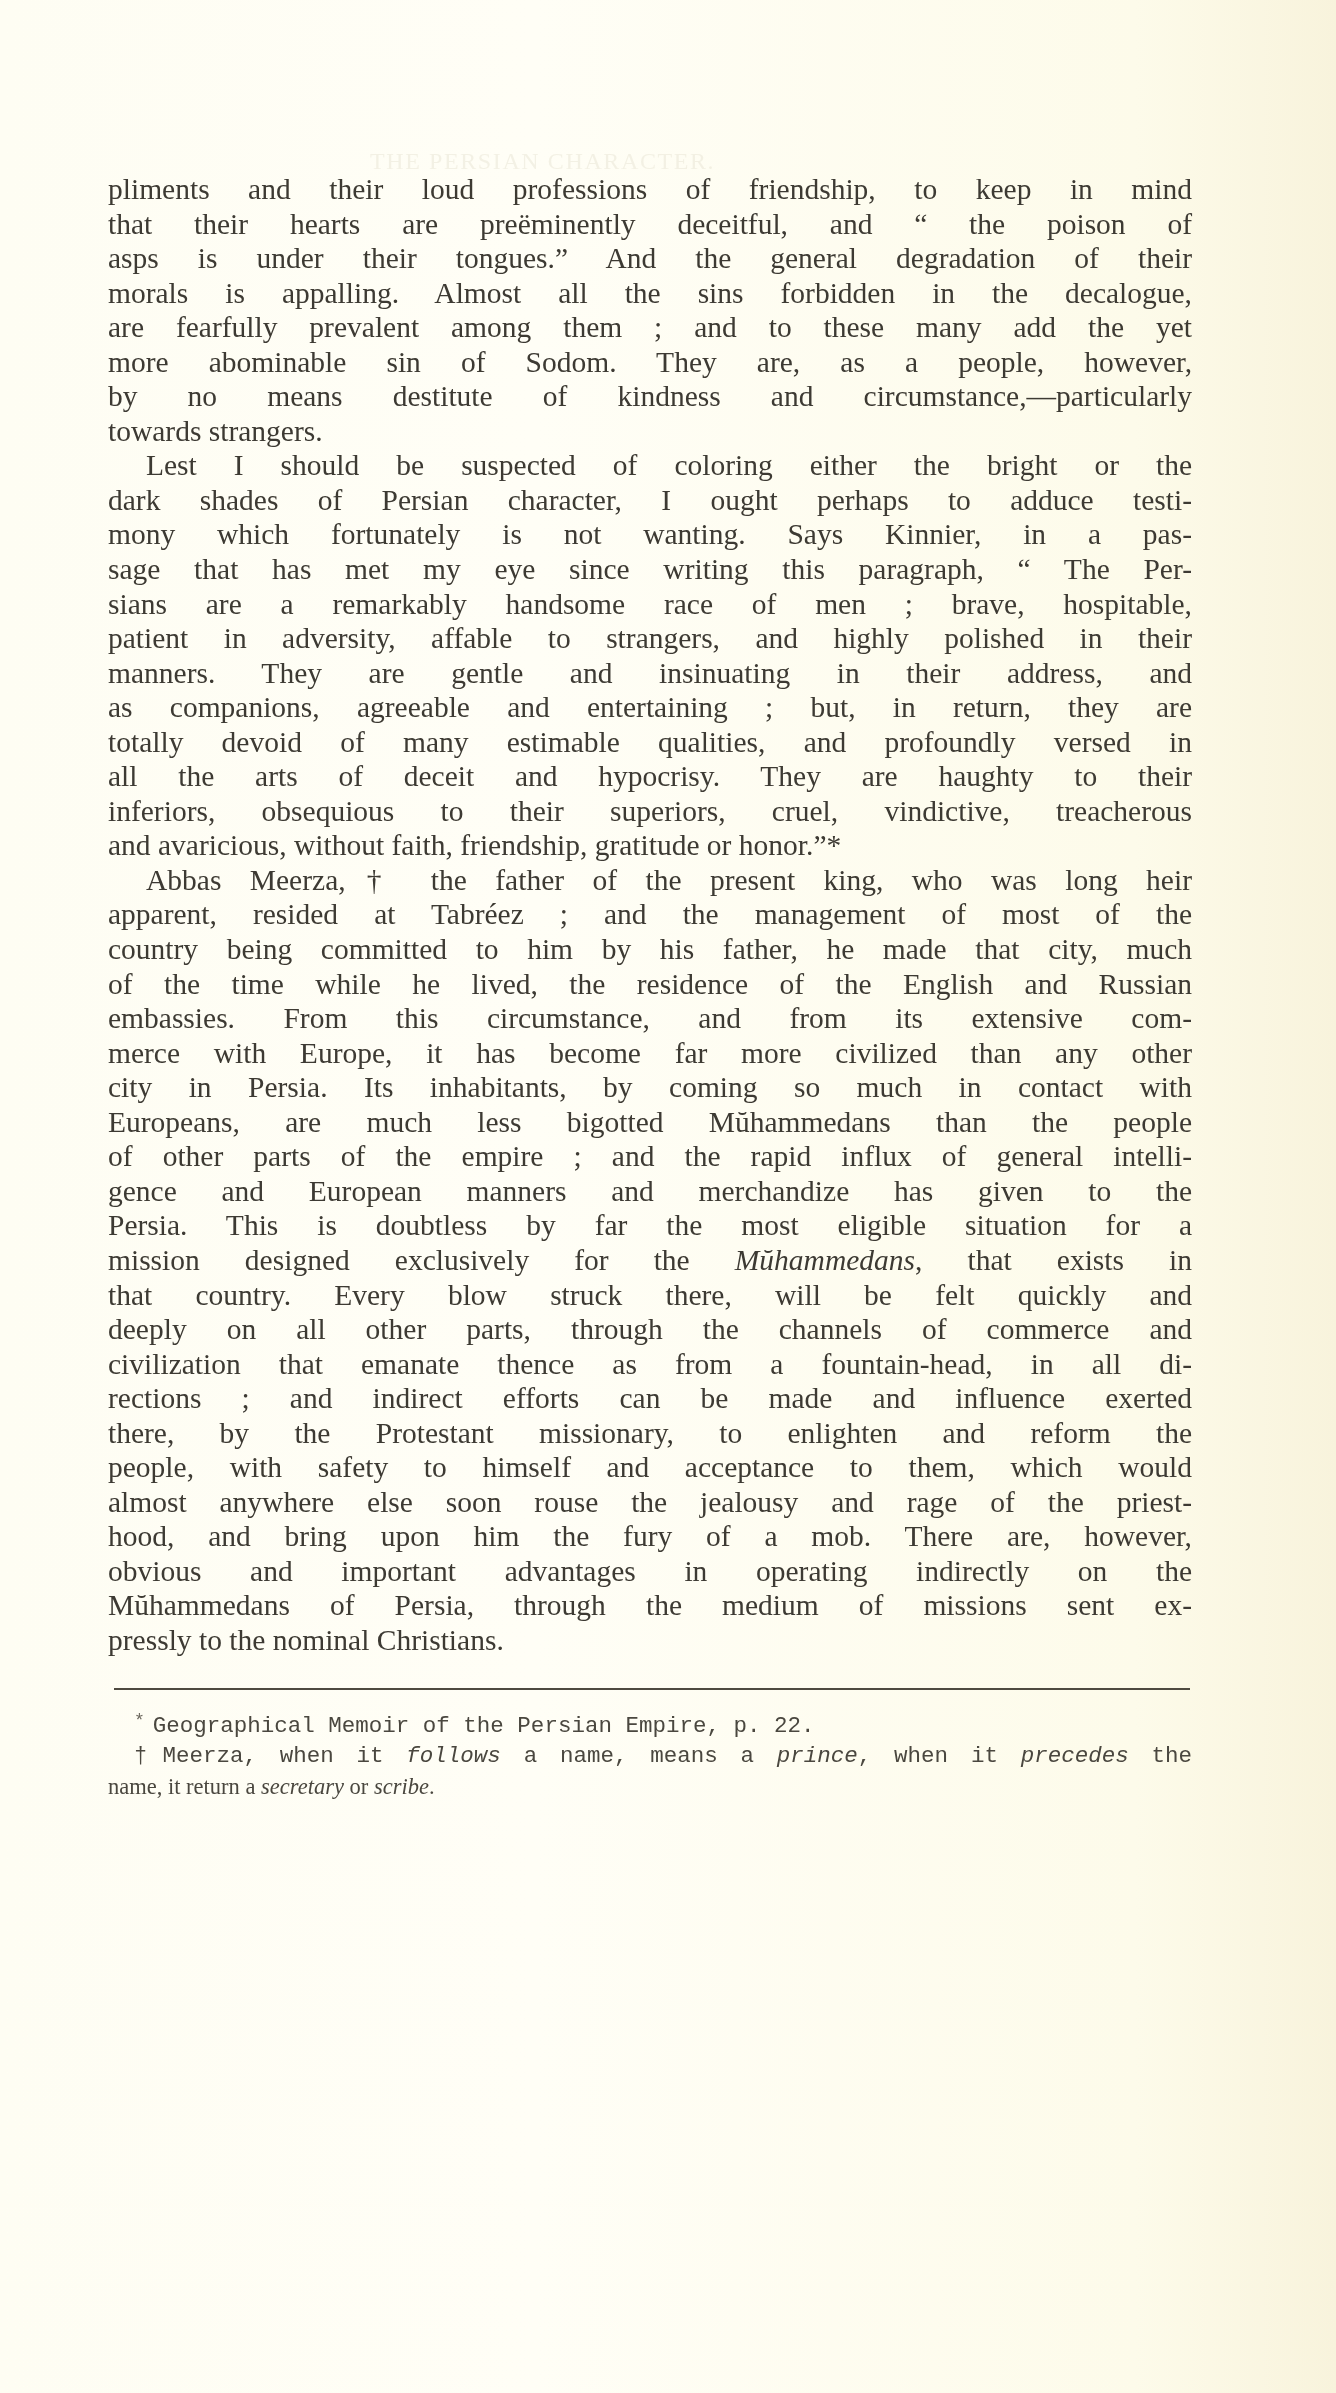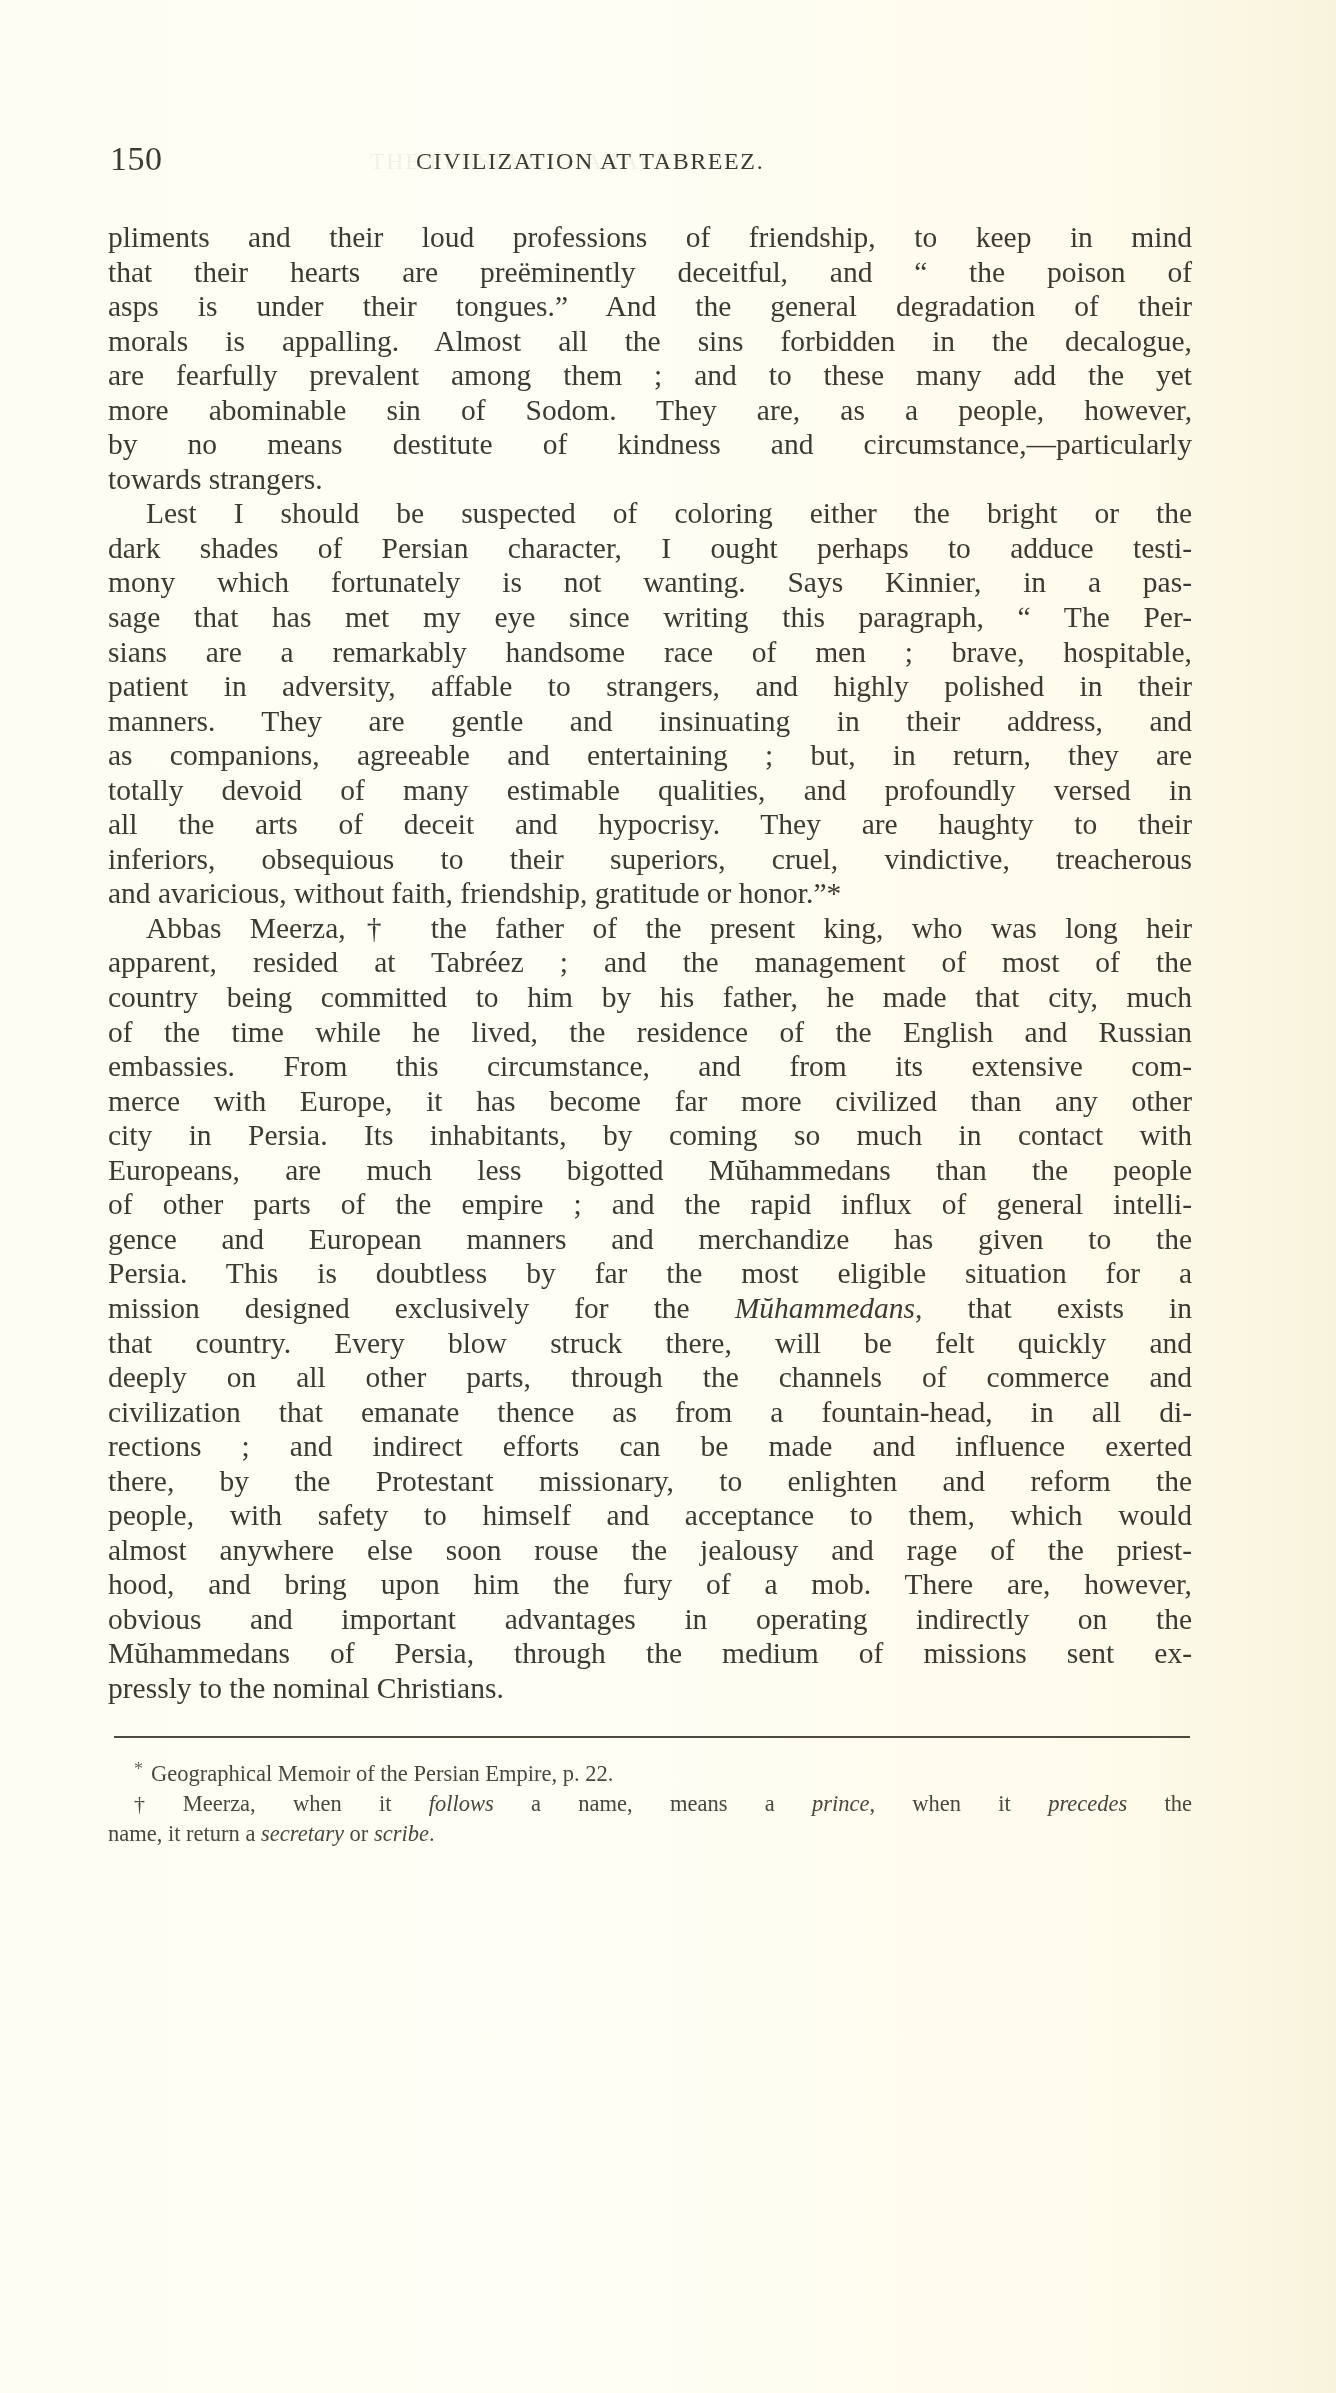--- a/index.html
+++ b/index.html
@@ -79,20 +79,21 @@
       display: block;
       white-space: nowrap;
       text-align: justify;
       text-align-last: justify;
     }
     .fn-line.last {
       text-align-last: left;
     }
     .fn-indent {
       padding-left: 26px;
+      font-family: Liberation Mono, monospace;
     }
     .sym {
       font-size: 18px;
       vertical-align: 6px;
       margin-right: 8px;
       color: #6a665c;
     }
     .dag {
       font-size: 22px;
       margin-right: 6px;
@@ -111,24 +112,20 @@
       pointer-events: none;
     }
   </style>
 </head>
 <body>
 
 <div class="show-through">THE PERSIAN CHARACTER.</div>
 
 <div class="page">
 
-  <div class="running-head">
-    <span class="page-number">150</span>
-    <span class="running-title">CIVILIZATION AT TABREEZ.</span>
-  </div>
 
   <div class="body-text">
 
     <span class="line">pliments and their loud professions of friendship, to keep in mind</span>
     <span class="line">that their hearts are preëminently deceitful, and “ the poison of</span>
     <span class="line">asps is under their tongues.”  And the general degradation of their</span>
     <span class="line">morals is appalling.  Almost all the sins forbidden in the decalogue,</span>
     <span class="line">are fearfully prevalent among them ; and to these many add the yet</span>
     <span class="line">more abominable sin of Sodom.  They are, as a people, however,</span>
     <span class="line">by no means destitute of kindness and circumstance,—particularly</span>

